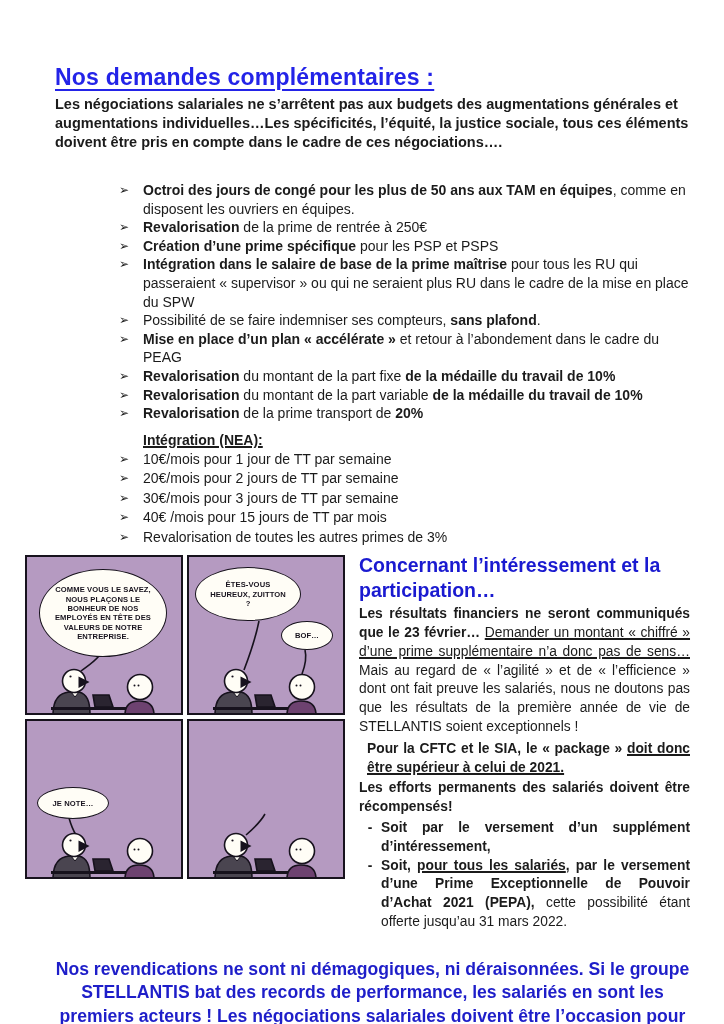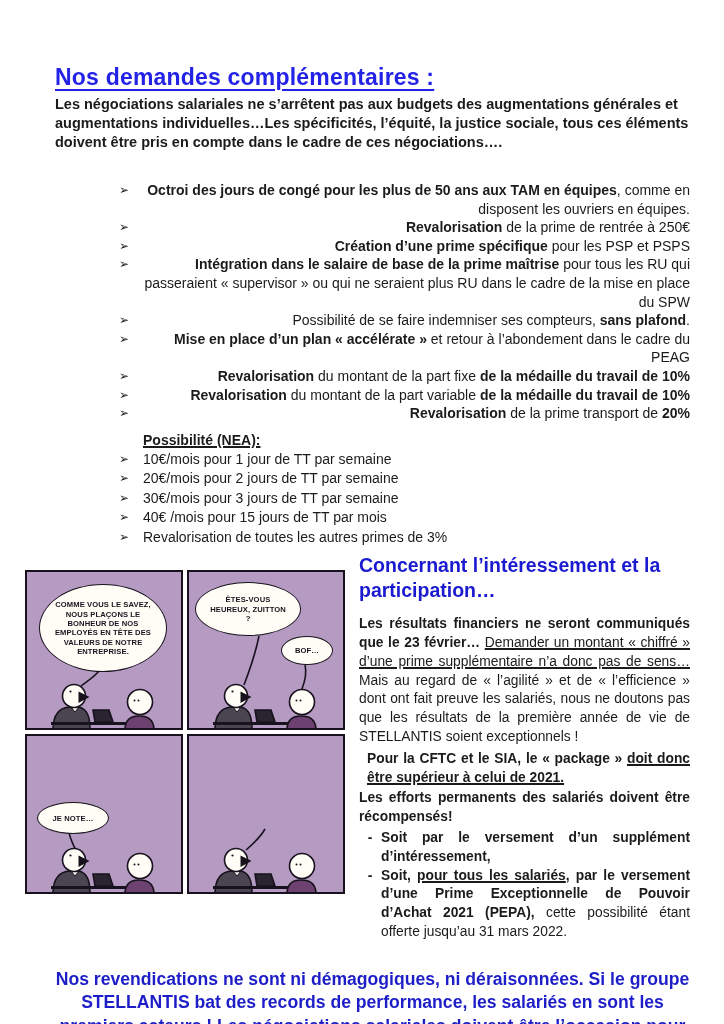--- a/index.html
+++ b/index.html
@@ -26,35 +26,35 @@
     font-size:23px;font-weight:800;
     text-decoration:underline;text-decoration-thickness:2px;text-underline-offset:4px;
     margin-bottom:4px;letter-spacing:.2px;
   }
   .intro{font-size:14.5px;font-weight:700;line-height:19px;max-width:640px;margin-bottom:29px;}
 
   ul{list-style:none;}
   .demands{margin-left:64px;}
   .demands li{display:flex;font-size:14px;line-height:18.6px;}
   .marker{width:24px;flex:0 0 24px;font-size:12px;line-height:18.6px;}
-  .demands .t{flex:1;text-align:right;}
+  .demands .t{flex:1;}
   .b{font-weight:700;}
   .u{text-decoration:underline;text-decoration-thickness:1.5px;}
 
   .telework{margin-left:64px;margin-top:9px;}
   .telework h3{
     font-size:14px;font-weight:700;margin-left:24px;
     text-decoration:underline;text-decoration-thickness:1.5px;margin-bottom:2px;
   }
   .telework li{display:flex;font-size:14px;line-height:19.5px;}
 
   .columns{display:flex;margin-top:6px;margin-left:-30px;gap:10px;}
 
   
-  .comic{flex:0 0 324px;margin-top:17px;}
+  .comic{flex:0 0 324px;margin-top:2px;}
   .comic-grid{display:grid;grid-template-columns:158px 158px;grid-auto-rows:160px;gap:4px;}
   .panel{
     position:relative;background:var(--panel-bg);
     border:2px solid var(--outline-color);overflow:hidden;
   }
   .bubble{
     position:absolute;background:#fffdf6;border:1.6px solid var(--outline-color);
     border-radius:50%;display:flex;align-items:center;justify-content:center;
     text-align:center;font-size:7.6px;font-weight:700;line-height:9.3px;
     color:var(--outline-color);padding:7px 11px;z-index:2;letter-spacing:.1px;
@@ -64,21 +64,21 @@
   .bub-2b{left:92px;top:64px;width:52px;height:29px;}
   .bub-3a{left:10px;top:66px;width:72px;height:32px;}
   .bub-4a{left:20px;top:42px;width:118px;height:52px;}
   .tail{position:absolute;left:0;top:0;width:154px;height:156px;z-index:1;}
   .tail path{stroke:var(--outline-color);stroke-width:1.6;fill:none;}
   .scene{position:absolute;left:0;bottom:-2px;width:154px;height:58px;z-index:1;}
 
   
   .rightcol{flex:1;min-width:0;}
   .section-heading{
-    color:var(--heading-blue);font-size:19.5px;font-weight:800;line-height:25px;margin-bottom:12px;
+    color:var(--heading-blue);font-size:19.5px;font-weight:800;line-height:25px;margin-bottom:2px;
   }
   .rightcol p{font-size:13.8px;line-height:18.8px;text-align:justify;}
   .p-normal{margin-bottom:2px;}
   .package{font-size:18.5px;font-weight:800;line-height:24px;margin:3px 0 2px 8px;}
   .efforts{font-weight:700;margin-bottom:2px;}
   .dashlist li{display:flex;font-size:13.8px;line-height:18.8px;}
   .dashlist .dash{flex:0 0 22px;text-align:center;font-weight:700;}
   .dashlist .t{flex:1;text-align:justify;}
 
   
@@ -149,21 +149,21 @@
         <span class="marker">➢</span>
         <span class="t"><span></span><span class="b">Revalorisation</span><span> du montant de la part variable </span><span class="b">de la médaille du travail de 10%</span><span></span></span>
       </li>
     <li>
         <span class="marker">➢</span>
         <span class="t"><span></span><span class="b">Revalorisation</span><span> de la prime transport de </span><span class="b">20%</span><span></span></span>
       </li>
   </ul>
 
   <div class="telework">
-    <h3>Possibilité (NEA):</h3>
+    <h3>Intégration (NEA):</h3>
     <ul>
       <li>
           <span class="marker">➢</span>
           <span class="t">10€/mois pour 1 jour de TT par semaine</span>
         </li>
       <li>
           <span class="marker">➢</span>
           <span class="t">20€/mois pour 2 jours de TT par semaine</span>
         </li>
       <li>

